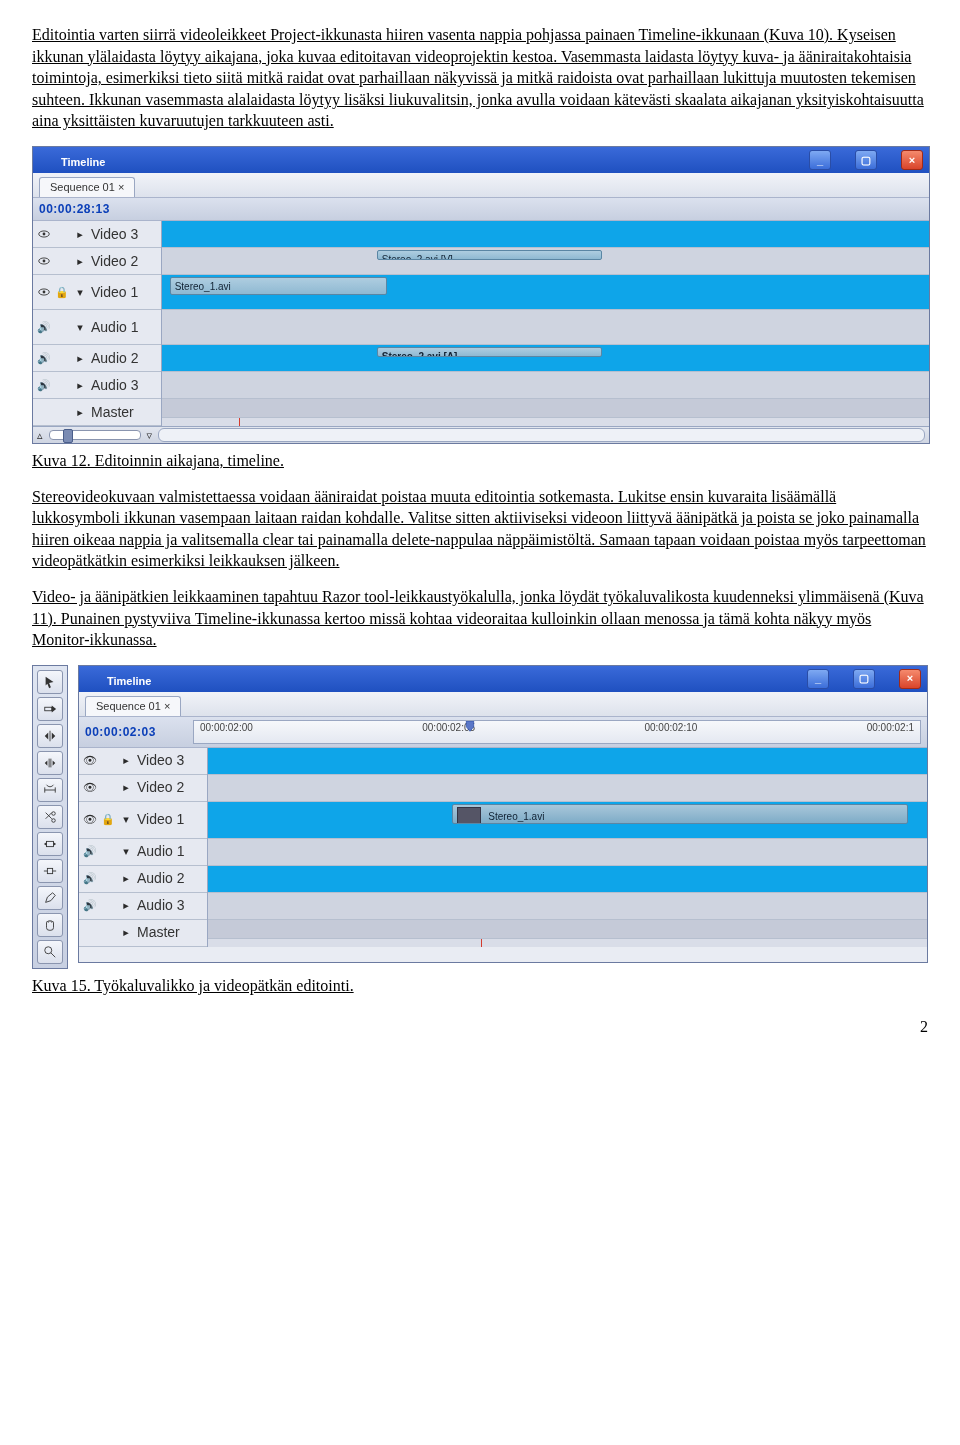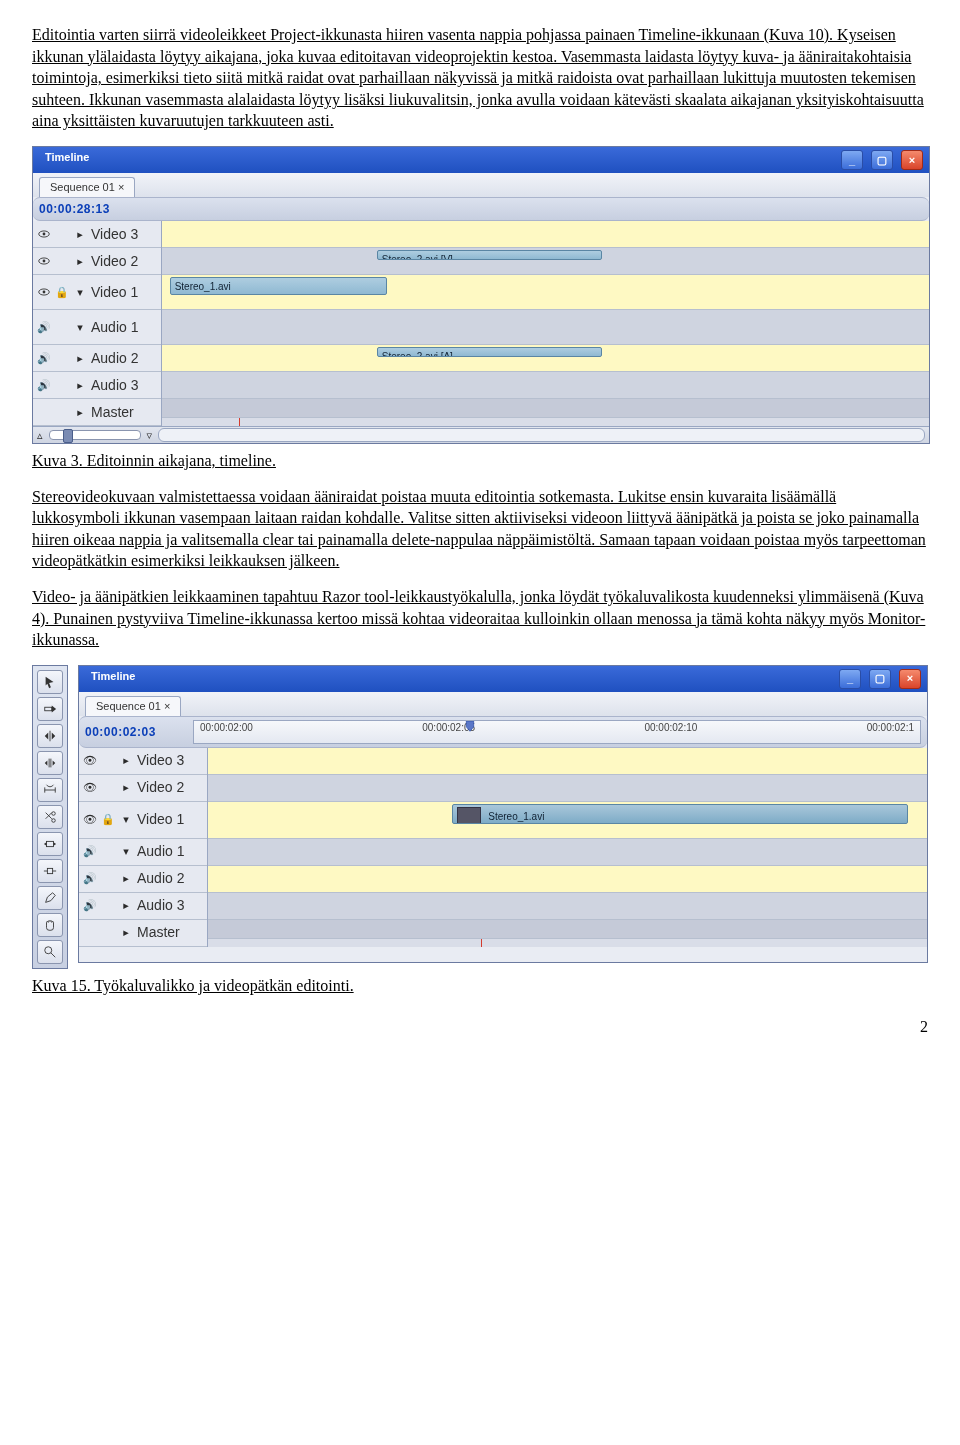--- a/index.html
+++ b/index.html
@@ -24,22 +24,22 @@
     font-family: Tahoma, Arial, sans-serif;
     font-size: 11px;
     color: #2a2a2a;
     margin-bottom: 6px;
   }
   .titlebar {
     background: linear-gradient(#3a6ad9, #1f50c0);
     color: #fff;
     padding: 3px 6px;
     display: flex;
-    align-items: flex-start;
-    gap: 6px;
+    align-items: flex-end;
+    gap: 22px;
     font-weight: bold;
   }
   .titlebar .spacer { flex: 1; }
   .winbtn {
     width: 20px; height: 18px;
     background: linear-gradient(#7ea9f2,#3b6dd9);
     border: 1px solid #2a4da6;
     border-radius: 3px;
     display: inline-flex;
     align-items: center; justify-content: center;
@@ -63,21 +63,20 @@
     border-radius: 3px 3px 0 0;
   }
   .tcbar {
     background: linear-gradient(#dbe1ee,#c7cfe0);
     padding: 3px 6px;
     border-top: 1px solid #aab4cc;
     border-bottom: 1px solid #aab4cc;
     display: flex;
     gap: 8px;
     align-items: center;
-    border-radius: 7px;
   }
   .timecode {
     color: #0b3fb8;
     font-weight: bold;
     letter-spacing: 0.5px;
     font-size: 12px;
     width: 100px;
   }
   .ruler {
     flex: 1;
@@ -132,21 +131,21 @@
   .trackbody {
     flex: 1;
     position: relative;
   }
   .row {
     height: 26px;
     border-bottom: 1px solid #b6bfcf;
     background: #cfd4e0;
     position: relative;
   }
-  .row.alt { background: #fef9c3; }
+  .row.alt { background: #0ea5e9; }
   .row.opt { background: #c5cad8; height: 18px; }
   .clip {
     position: absolute;
     top: 2px; bottom: 14px;
     background: linear-gradient(#aecde0,#8fb9d2);
     border: 1px solid #5a86a4;
     border-radius: 2px;
     font-size: 10px;
     color: #123;
     padding: 2px 4px;
@@ -281,38 +280,38 @@
       <div class="redline" style="left:10%;"></div>
       <div class="row alt"></div>
       <div class="row">
         <div class="clip" style="left:28%; width:28%;">Stereo_2.avi [V]</div>
       </div>
       <div class="row alt" style="height:34px;">
         <div class="clip" style="left:1%; width:27%;">Stereo_1.avi</div>
       </div>
       <div class="row" style="height:34px;"></div>
       <div class="row alt">
-        <div class="clip" style="left:28%; width:28%;">Stereo_2.avi [A]</div>
+        <div class="clip" style="left:28%; width:28%;font-weight:bold;">Stereo_2.avi [A]</div>
       </div>
       <div class="row"></div>
       <div class="row opt"></div>
     </div>
   </div>
   <div class="scrollbar">
     <span>▵</span>
     <div class="zoomer"></div>
     <span>▿</span>
     <div class="hscroll"></div>
   </div>
 </div>
 
-<p class="caption">Kuva 3. Editoinnin aikajana, timeline.</p>
+<p class="caption">Kuva 12. Editoinnin aikajana, timeline.</p>
 
 <p>Stereovideokuvaan valmistettaessa voidaan ääniraidat poistaa muuta editointia sotkemasta. Lukitse ensin kuvaraita lisäämällä lukkosymboli ikkunan vasempaan laitaan raidan kohdalle. Valitse sitten aktiiviseksi videoon liittyvä äänipätkä ja poista se joko painamalla hiiren oikeaa nappia ja valitsemalla clear tai painamalla delete-nappulaa näppäimistöltä. Samaan tapaan voidaan poistaa myös tarpeettoman videopätkätkin esimerkiksi leikkauksen jälkeen.</p>
-<p>Video- ja äänipätkien leikkaaminen tapahtuu Razor tool-leikkaustyökalulla, jonka löydät työkaluvalikosta kuudenneksi ylimmäisenä (Kuva 4). Punainen pystyviiva Timeline-ikkunassa kertoo missä kohtaa videoraitaa kulloinkin ollaan menossa ja tämä kohta näkyy myös Monitor-ikkunassa.</p>
+<p>Video- ja äänipätkien leikkaaminen tapahtuu Razor tool-leikkaustyökalulla, jonka löydät työkaluvalikosta kuudenneksi ylimmäisenä (Kuva 11). Punainen pystyviiva Timeline-ikkunassa kertoo missä kohtaa videoraitaa kulloinkin ollaan menossa ja tämä kohta näkyy myös Monitor-ikkunassa.</p>
 
 <div class="fig2wrap">
   <div class="toolstrip">
     <div class="toolbtn">
         <svg viewBox="0 0 16 16">
           <path d="M3 2 L12 8 L7 9 L9 14 L7 15 L5 10 L3 12 Z" fill="#333"></path>
         </svg>
       </div>
     <div class="toolbtn">
         <svg viewBox="0 0 16 16">

